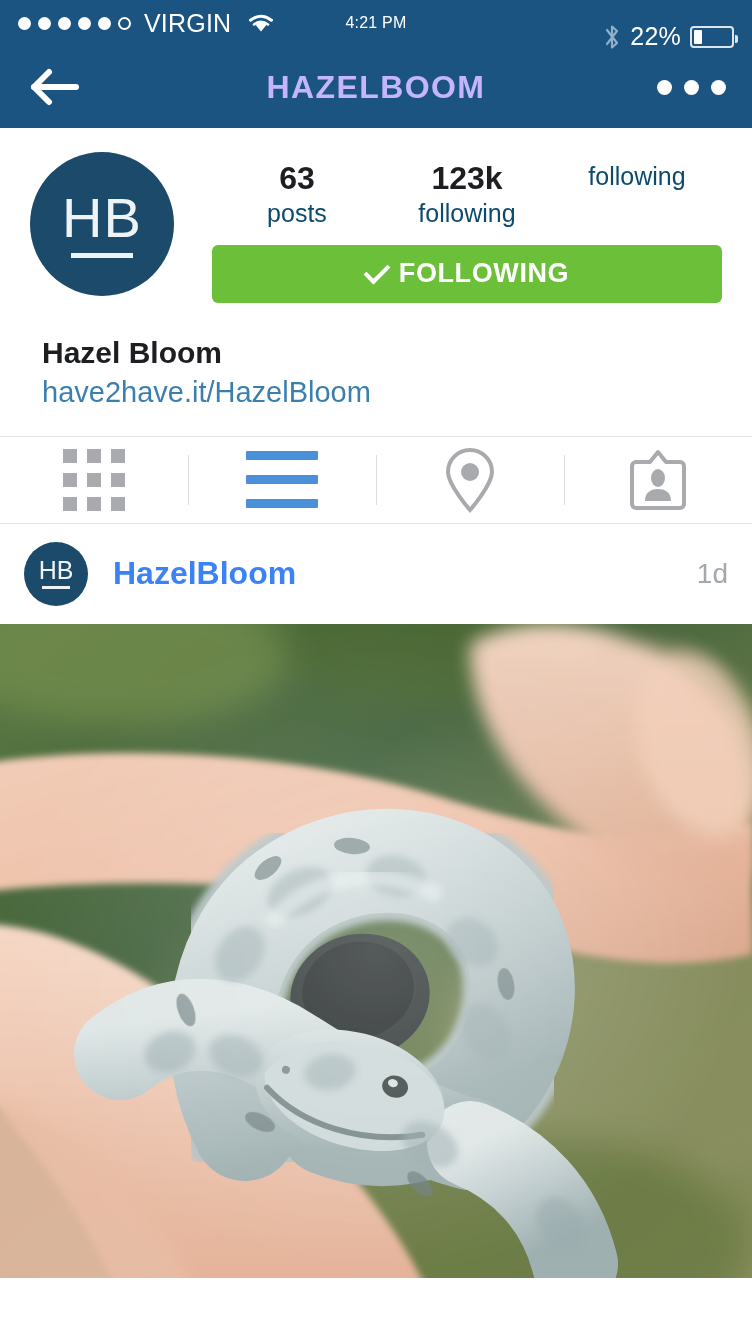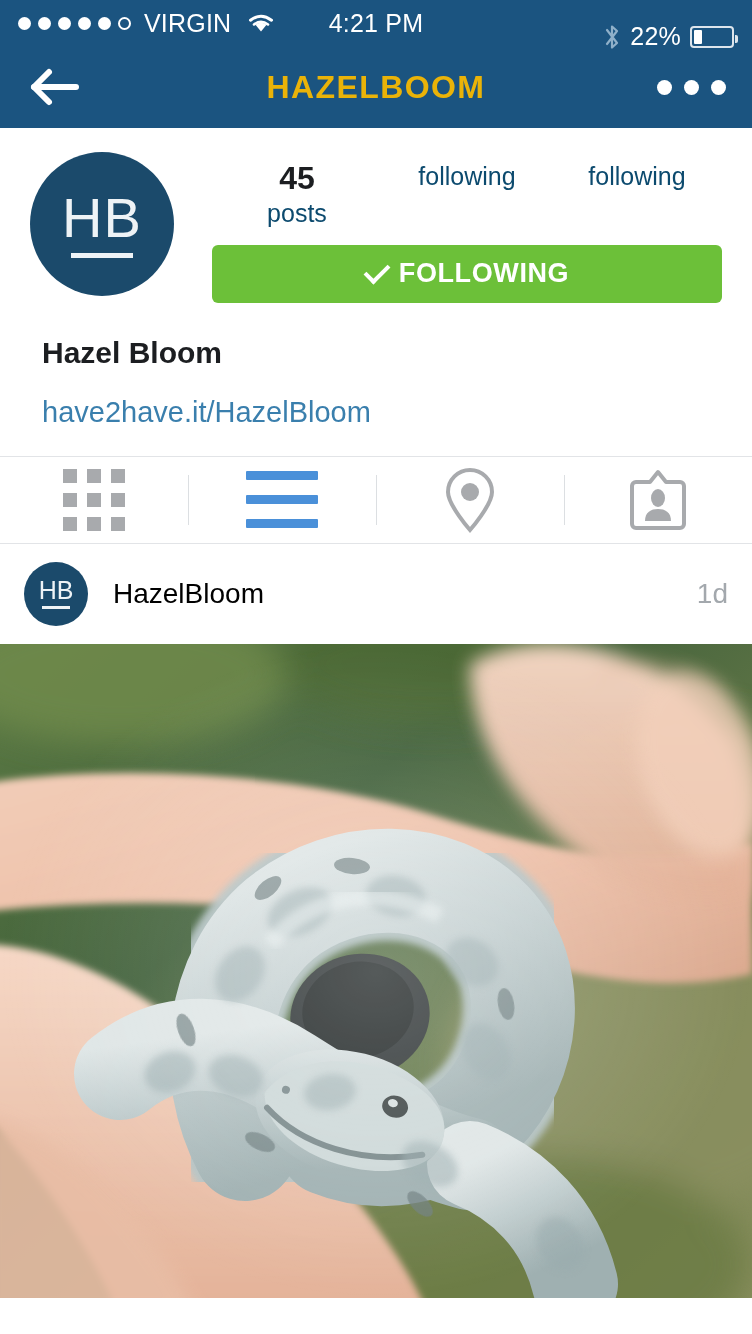--- a/index.html
+++ b/index.html
@@ -17,36 +17,36 @@
     height:46px; background:#1b5480; color:#fff;
     display:flex; align-items:center; padding:0 18px;
     font-size:25px; letter-spacing:.2px;
   }
   .sb-left { display:flex; align-items:center; gap:9px; flex:1; }
   .dots { display:flex; align-items:center; gap:7px; }
   .dot { width:13px; height:13px; border-radius:50%; background:#fff; }
   .dot.empty { background:transparent; border:2px solid #fff; width:13px; height:13px; }
   .carrier { font-size:25px; margin-left:4px; }
   .wifi { margin-left:6px; display:block; }
-  .sb-center { position:absolute; left:0; right:0; text-align:center; font-size:25px; pointer-events:none; }
+  .sb-center { position:absolute; left:0; right:0; text-align:center; font-size:16px; pointer-events:none; }
   .sb-right { display:flex; align-items:center; gap:9px; justify-content:flex-end; flex:1; position:relative; z-index:2;margin-top:27px; }
   .batt-pct { font-size:25px; }
   .batt { width:44px; height:22px; border:2px solid rgba(255,255,255,.85); border-radius:4px; position:relative; display:flex; align-items:center; padding:2px; }
   .batt:after { content:""; position:absolute; right:-6px; top:7px; width:3px; height:8px; background:rgba(255,255,255,.85); border-radius:0 2px 2px 0; }
   .batt-fill { height:100%; background:#fff; border-radius:1px; }
 
   
   .navbar {
     height:82px; background:#1b5480; display:flex; align-items:center;
     padding:0 26px; position:relative;
   }
   .nav-back { width:60px; display:flex; align-items:center; cursor:pointer; }
   .nav-title {
     position:absolute; left:0; right:0; text-align:center;
-    color:#eab308; font-size:32px; font-weight:bold; letter-spacing:1.4px;
+    color:#c4b5fd; font-size:32px; font-weight:bold; letter-spacing:1.4px;
     pointer-events:none;
   }
   .nav-more { margin-left:auto; display:flex; gap:12px; align-items:center; cursor:pointer; z-index:2; }
   .nav-more i { width:15px; height:15px; border-radius:50%; background:#fff; display:block; }
 
   
   .profile { background:#fff; padding:24px 30px 0 30px; }
   .prow { display:flex; align-items:flex-start; }
   .avatar {
     width:144px; height:144px; border-radius:50%; background:#1b4a6b;
@@ -90,21 +90,21 @@
   .ico-list span { width:72px; height:9px; background:#4a90d9; display:block; border-radius:1px; }
 
   
   .post-head { height:100px; display:flex; align-items:center; padding:0 24px; background:#fff; }
   .mini-av {
     width:64px; height:64px; border-radius:50%; background:#1b4a6b;
     display:flex; flex-direction:column; align-items:center; justify-content:center; flex:0 0 64px;
   }
   .mini-av .mono { color:#eef3f6; font-size:25px; font-weight:300; line-height:1; }
   .mini-av .bar { width:28px; height:3px; background:#eef3f6; margin-top:3px; }
-  .post-user { margin-left:25px; font-size:28px; font-weight:normal; color:#000000; cursor:pointer; }
+  .post-user { margin-left:25px; font-size:32px; font-weight:bold; color:#3b82f6; cursor:pointer; }
   .post-time { margin-left:auto; font-size:28px; color:#a3a8ad; }
 
   
   .photo { width:752px; height:654px; position:relative; overflow:hidden; background:#cfae94; }
   .photo svg { display:block; width:752px; height:654px; }
 </style>
 </head>
 <body>
 
 <div class="screen">
@@ -155,41 +155,42 @@
 
   <div class="profile">
     <div class="prow">
       <div class="avatar">
         <div class="mono">HB</div>
         <div class="bar"></div>
       </div>
       <div class="pright">
         <div class="stats">
           <div class="stat">
-            <div class="num">45</div>
+            <div class="num">63</div>
             <div class="lbl">posts</div>
           </div>
           <div class="stat">
+            <div class="num">123k</div>
             <div class="lbl">following</div>
           </div>
           <div class="stat">
             <div class="lbl">following</div>
           </div>
         </div>
         <button class="follow-btn" style="background: rgb(108, 192, 57);">
           <span class="check"></span>
           <span>FOLLOWING</span>
         </button>
       </div>
     </div>
   </div>
 
   <div class="bio">
     <div class="name">Hazel Bloom</div>
-    <span class="link" style="color: rgb(58, 127, 173); margin-top: 20px;">have2have.it/HazelBloom</span>
+    <span class="link" style="color: rgb(58, 127, 173);">have2have.it/HazelBloom</span>
   </div>
 
   <div class="tabbar">
     <div class="tab">
       <div class="ico-grid">
         <span></span>
           <span></span>
           <span></span>
           <span></span>
           <span></span>

